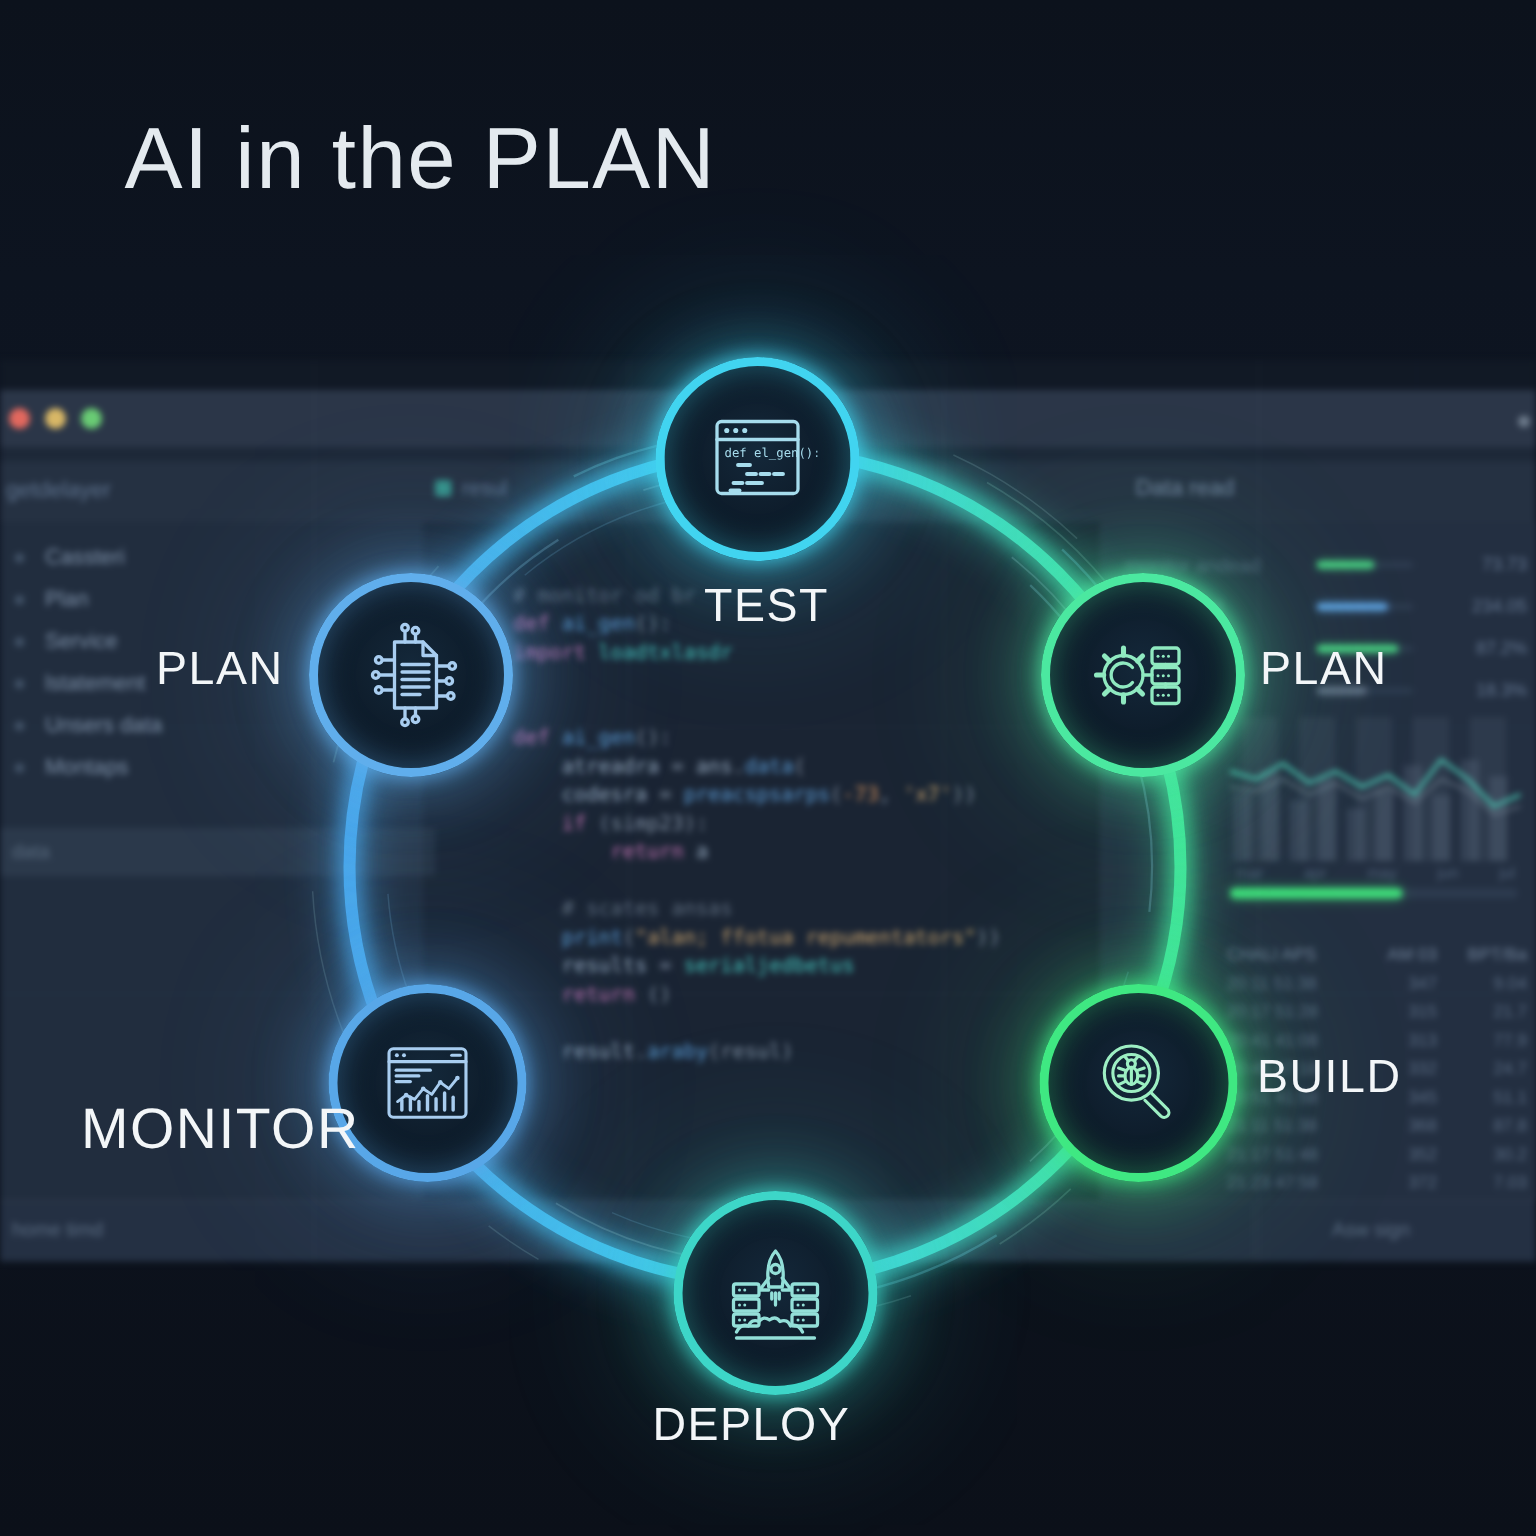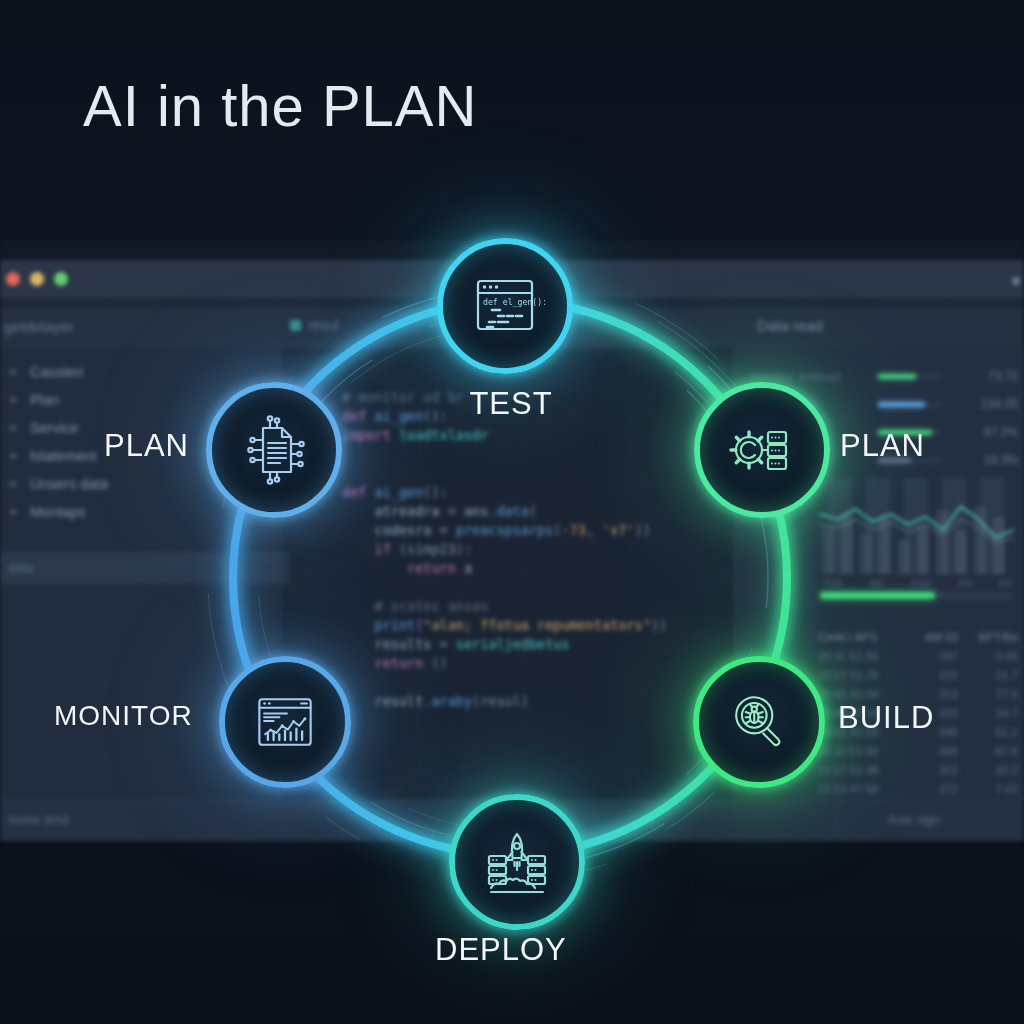--- a/index.html
+++ b/index.html
@@ -367,21 +367,21 @@
     </g>
     <polyline points="19,53 25,48.5 31,51.5 37,44 43,48 49,39.5 55,44 61,36.5" stroke-width="2"></polyline>
     <g fill="currentColor" stroke="none">
       <circle cx="25" cy="48.5" r="1.6"></circle>
         <circle cx="37" cy="44" r="1.6"></circle>
         <circle cx="49" cy="39.5" r="1.6"></circle>
         <circle cx="61" cy="36.5" r="1.6"></circle>
     </g>
   </svg>
 </div>
-<div class="stage-label" style="left:54px;top:700px;font-size:28px">MONITOR</div>
+<div class="stage-label" style="left:54px;top:732px;font-size:38px">MONITOR</div>
 
 <div class="node" style="left: 206px; top: 382px; width: 124px; height: 124px; border-color: rgb(96, 174, 236); color: rgb(168, 205, 240); box-shadow: rgba(96, 174, 236, 0.7) 0px 0px 12px 2px, rgba(96, 174, 236, 0.35) 0px 0px 40px 10px, rgba(96, 174, 236, 0.16) 0px 0px 100px 28px, rgba(96, 174, 236, 0.38) 0px 0px 22px inset;">
   <svg width="80" height="80" viewBox="0 0 80 80">
     <path d="M29 18 h19 l9 9 v35 h-28 z"></path>
     <path d="M48 18 v9 h9"></path>
     <line x1="34" y1="33" x2="52" y2="33"></line>
       <line x1="34" y1="38" x2="52" y2="38"></line>
     <line x1="34" y1="43" x2="52" y2="43"></line>
       <line x1="34" y1="48" x2="52" y2="48"></line>
       <line x1="34" y1="53" x2="46" y2="53"></line>

